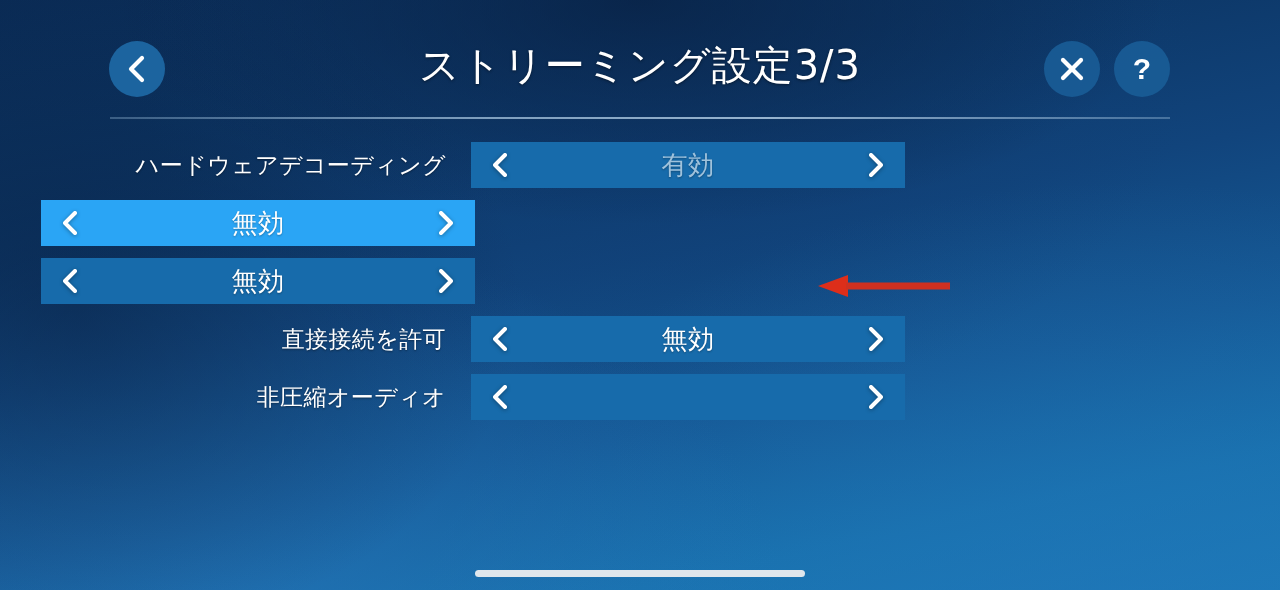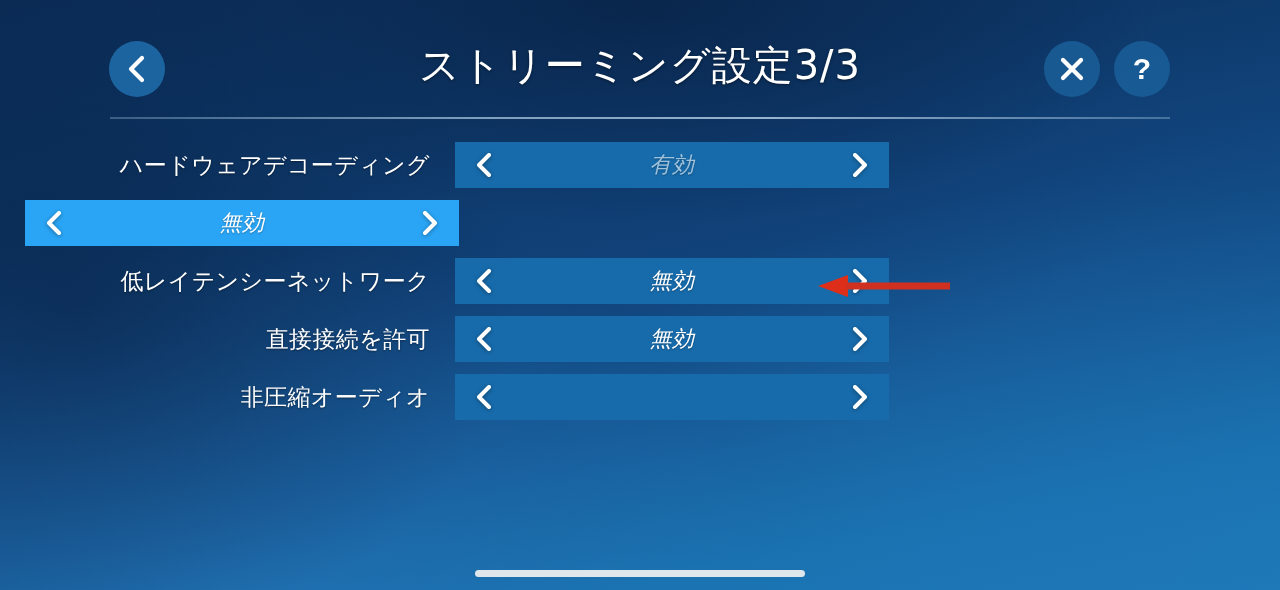--- a/index.html
+++ b/index.html
@@ -99,20 +99,21 @@
       rgba(185,212,235,0.80) 62%,
       rgba(150,185,215,0.40) 100%);
   }
 
   
   .settings {
     position: absolute;
     left: 0;
     top: 142px;
     width: 1280px;
+    padding-left: 16px;
   }
 
   .row {
     position: relative;
     height: 58px;
     display: flex;
     align-items: flex-start;
   }
 
   .row-label {
@@ -143,26 +144,25 @@
   .row-control.normal  { background: #176bab; }
   
   .row-control.selected { background: #2aa5f5; }
   
   .row-control.disabled { background: #1b76b8; cursor: default; }
 
   .row-value {
     flex: 1;
     text-align: center;
     color: #ffffff;
-    font-size: 22px;
+    font-size: 26px;
     letter-spacing: 0.5px;
     text-shadow: 0 1px 2px rgba(0,0,0,0.30);
     font-family: "DejaVu Sans", "Liberation Sans", sans-serif;
     white-space: nowrap;
-    font-style: italic;
   }
   .row-value.dim { color: #9fc2dc; }
   .row-value.unavailable { color: #8fb8d6; }
 
   .chev {
     width: 22px;
     height: 28px;
     flex: 0 0 auto;
     display: flex;
     align-items: center;
@@ -252,21 +252,20 @@
           </div>
           <div class="row-value">無効</div>
           <div class="chev">
             <svg width="22" height="28" viewBox="0 0 22 28">
               <polyline points="6,4 16,14 6,24" fill="none" stroke="#ffffff" stroke-width="4" stroke-linecap="round" stroke-linejoin="round"></polyline>
             </svg>
           </div>
         </div>
       </div>
       <div class="row">
-        <div class="row-label">低レイテンシーネットワーク</div>
         <div class="row-control normal">
           <div class="chev">
             <svg width="22" height="28" viewBox="0 0 22 28">
               <polyline points="16,4 6,14 16,24" fill="none" stroke="#ffffff" stroke-width="4" stroke-linecap="round" stroke-linejoin="round"></polyline>
             </svg>
           </div>
           <div class="row-value">無効</div>
           <div class="chev">
             <svg width="22" height="28" viewBox="0 0 22 28">
               <polyline points="6,4 16,14 6,24" fill="none" stroke="#ffffff" stroke-width="4" stroke-linecap="round" stroke-linejoin="round"></polyline>

